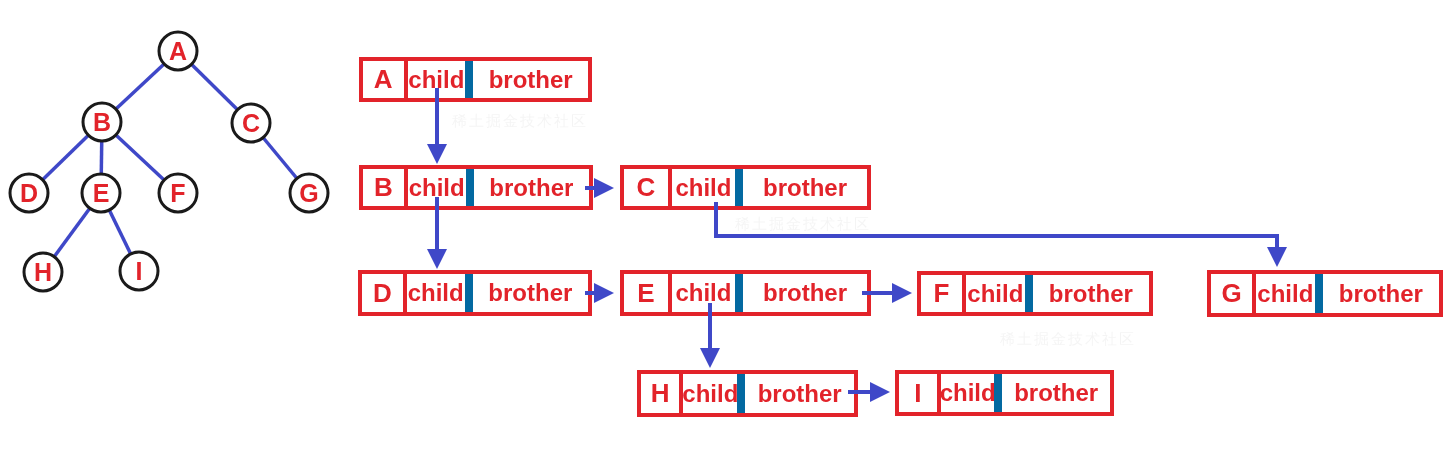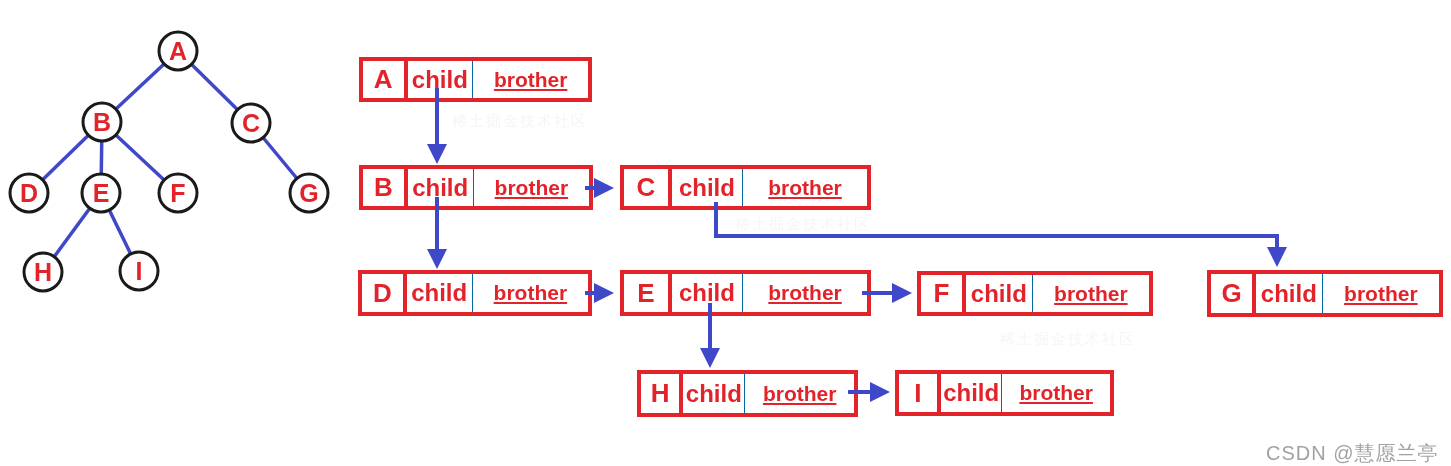--- a/index.html
+++ b/index.html
@@ -11,22 +11,22 @@
   .tree-svg text{font-family:"Liberation Sans",sans-serif;font-weight:bold;font-size:25px;fill:#e2232a;}
   .nbox{
     position:absolute;display:flex;box-sizing:border-box;background:#fff;
     border:4px solid #e2232a;z-index:2;
   }
   .nbox .cell{
     display:flex;align-items:center;justify-content:center;box-sizing:border-box;
     color:#e2232a;font-weight:bold;white-space:nowrap;overflow:hidden;
   }
   .cell.lbl{width:18%;font-size:26px;}
-  .cell.child{width:31%;font-size:24px;border-left:4px solid #e2232a;border-right:1px solid #0369a1;}
-  .cell.brother{flex:1;font-size:21px;text-decoration:underline;}
+  .cell.child{width:31%;font-size:24px;border-left:4px solid #e2232a;border-right:8px solid #0369a1;}
+  .cell.brother{flex:1;font-size:24px;}
   .arrows-svg{position:absolute;left:0;top:0;z-index:5;pointer-events:none;}
   .wm{position:absolute;z-index:6;color:rgba(125,125,125,0.60);white-space:nowrap;letter-spacing:1px;}
   .wm-juejin{left:1259px;top:426px;font-size:19px;}
   .wm-csdn{left:1266px;top:440px;font-size:20px;color:rgba(110,110,110,0.65);}
   .ghost{position:absolute;z-index:0;color:#777;opacity:0.07;font-size:15px;letter-spacing:2px;white-space:nowrap;}
   .ghost-1{left:452px;top:112px;}
   .ghost-2{left:735px;top:215px;}
   .ghost-3{left:1000px;top:330px;}
 </style>
 </head>
@@ -138,15 +138,14 @@
       <polyline points="585,188 610,188" marker-end="url(#arw)"></polyline>
       <polyline points="437,197 437,265" marker-end="url(#arw)"></polyline>
       <polyline points="585,293 610,293" marker-end="url(#arw)"></polyline>
       <polyline points="862,293 908,293" marker-end="url(#arw)"></polyline>
       <polyline points="716,202 716,236 1277,236 1277,263" marker-end="url(#arw)"></polyline>
       <polyline points="710,303 710,364" marker-end="url(#arw)"></polyline>
       <polyline points="848,392 886,392" marker-end="url(#arw)"></polyline>
     </g>
   </svg>
 
-  <div class="wm wm-csdn">CSDN @慧愿兰亭</div>
 
 </div>
 
 </body></html>

